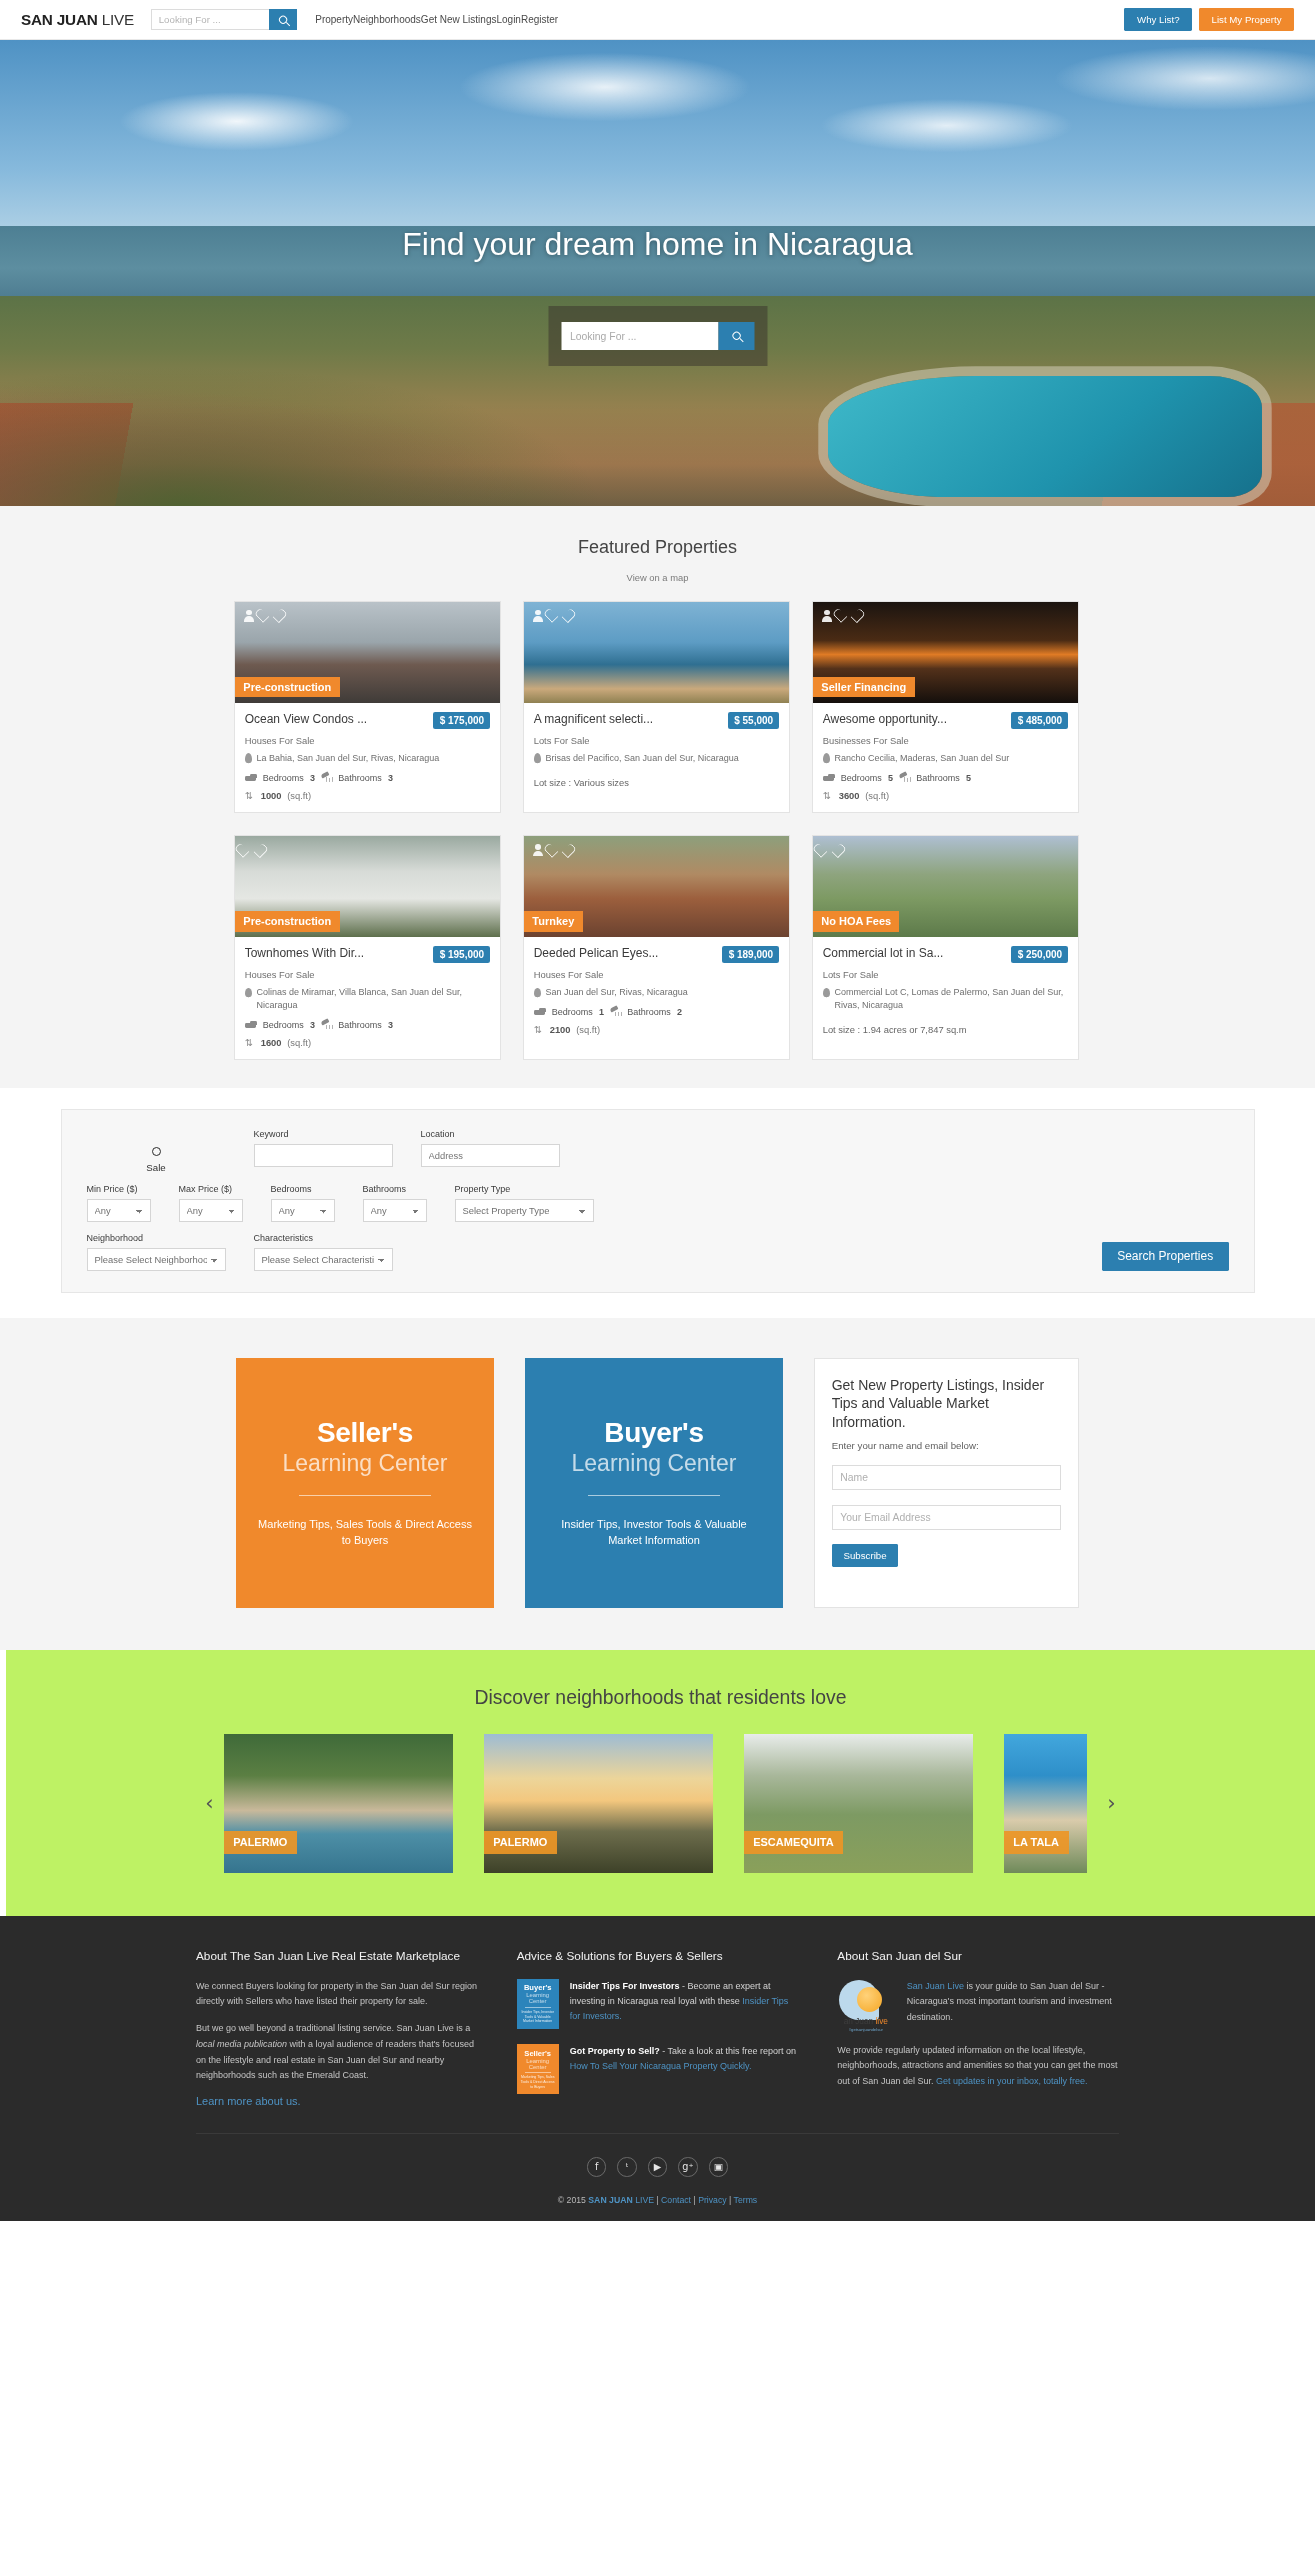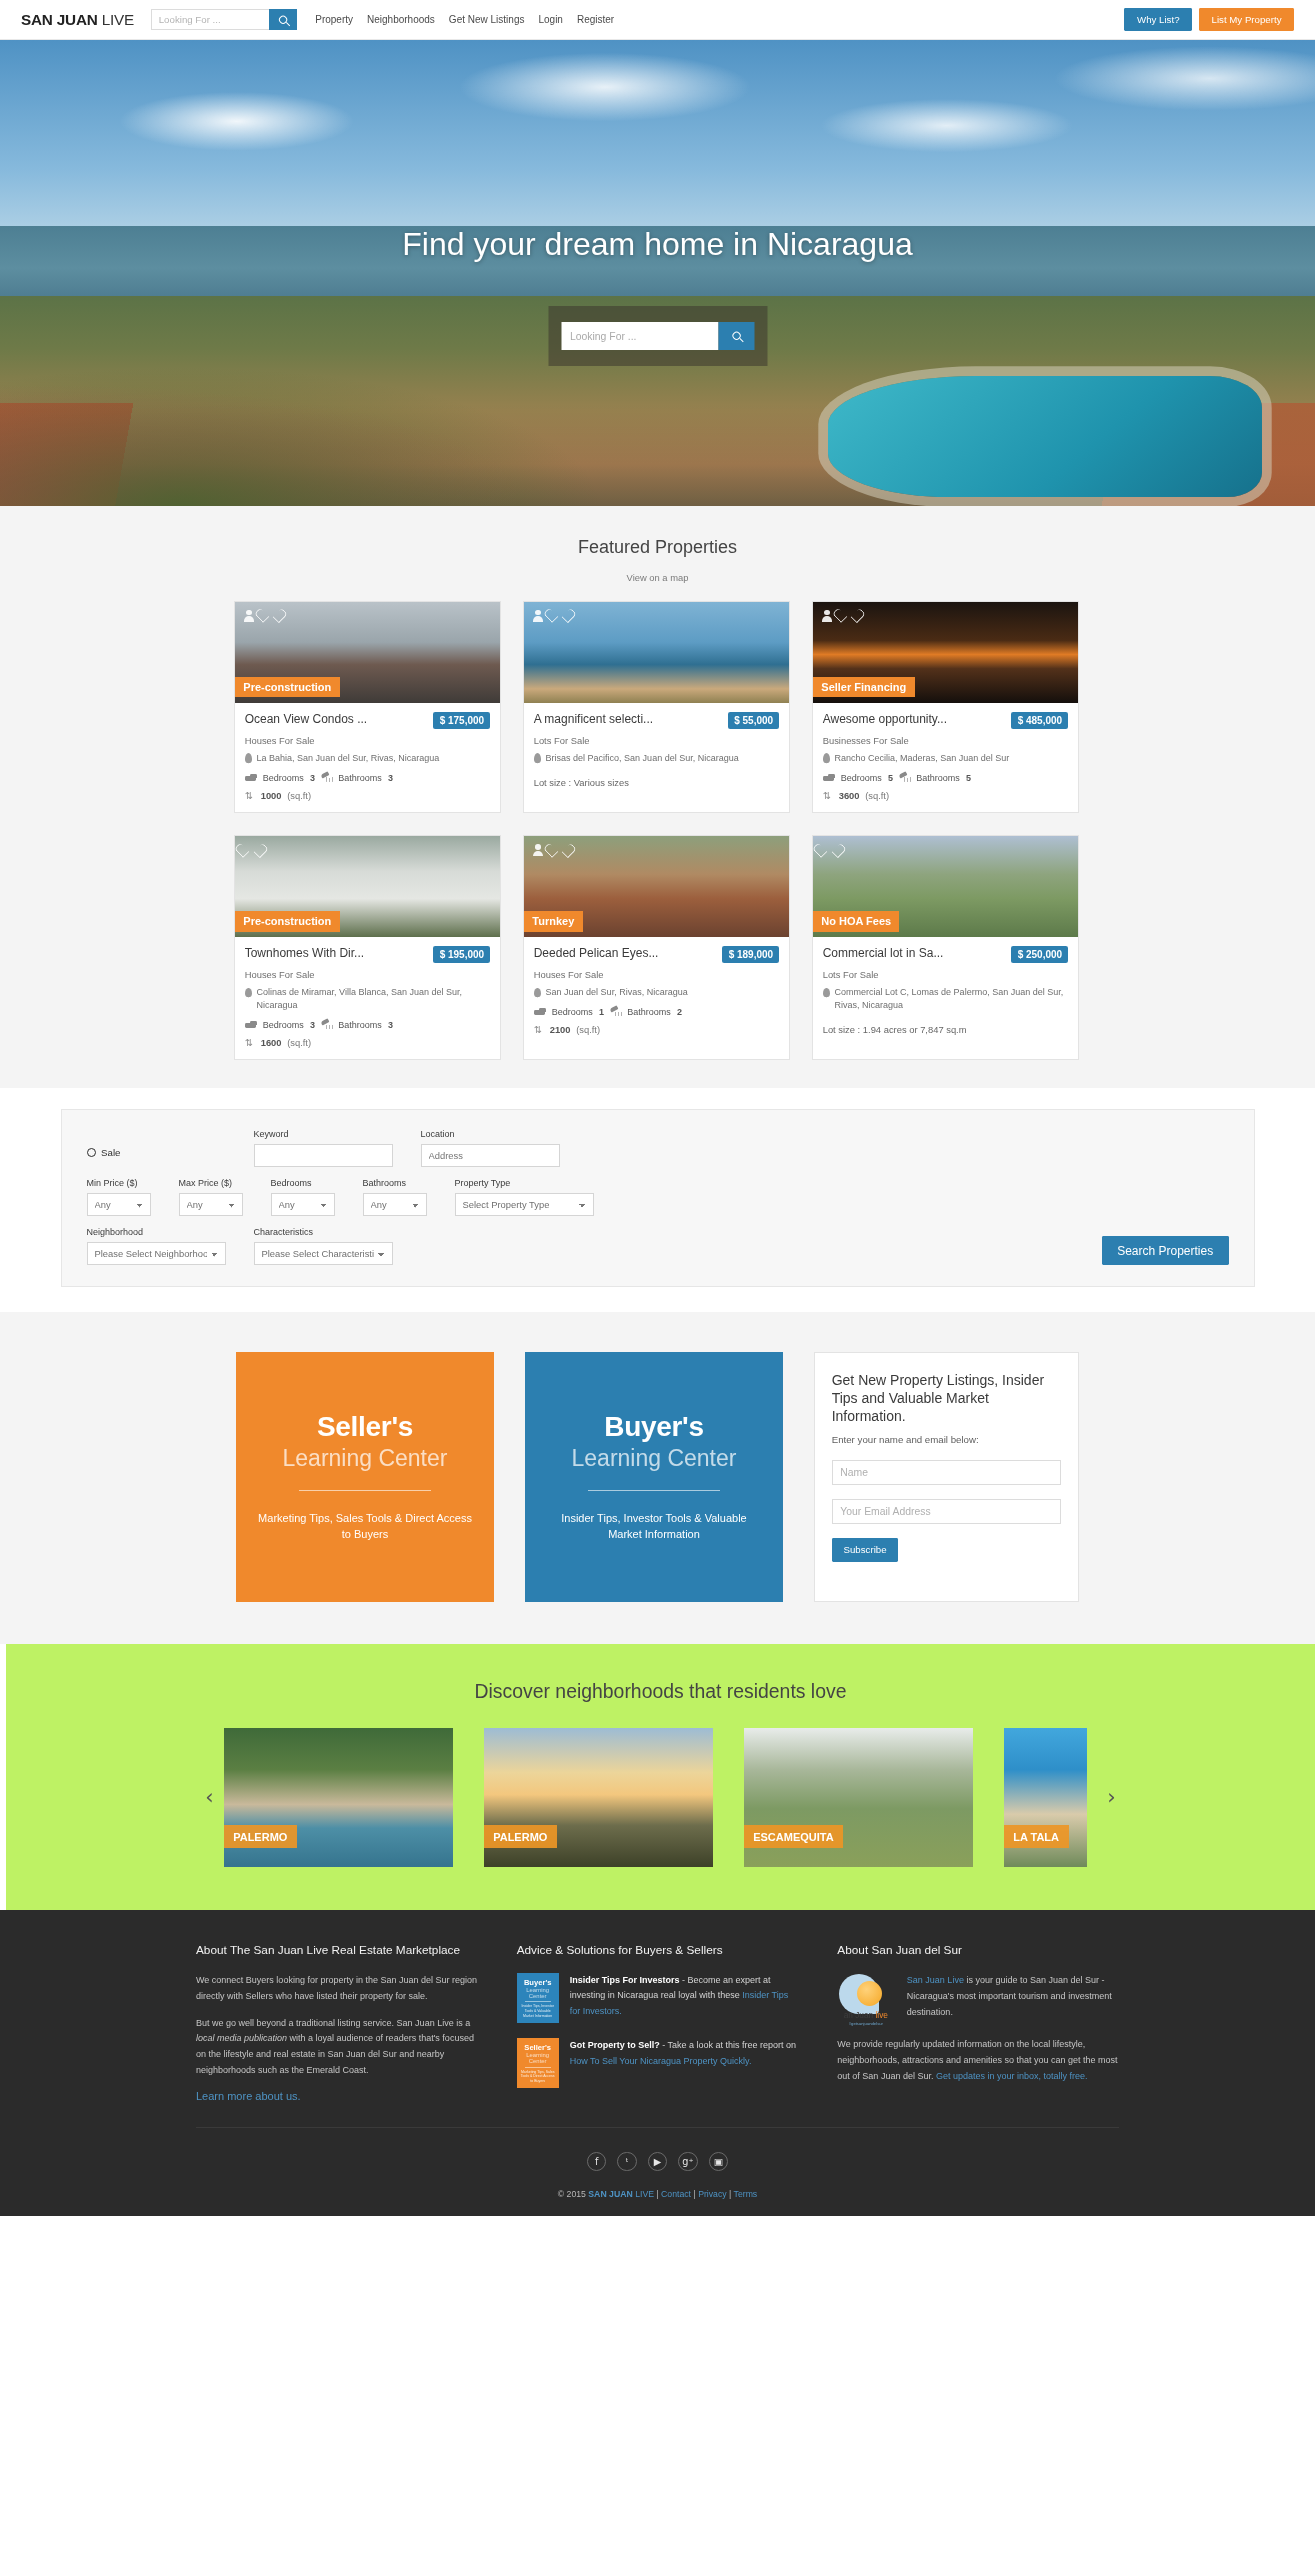--- a/index.html
+++ b/index.html
@@ -54,21 +54,21 @@
     border: 1.4px solid #fff;
     border-radius: 50%;
     position: relative;
     transform: rotate(-45deg);
   }
   .magnifier::after {
     content: ""; position: absolute;
     width: 1.4px; height: 4.9px; background: #fff;
     left: 3.1px; top: 7px;
   }
-  .nav-links { display: flex; align-items: flex-end; gap: 14px; }
+  .nav-links { display: flex; align-items: flex-end; }
   .nav-links a {
     font-size: 10px; color: #4a4a4a; text-decoration: none;
     white-space: nowrap;
   }
   .nav-right { margin-left: auto; display: flex; gap: 7px; align-items: center; }
   .btn-why {
     background: #2c7fb0; color: #fff; border: none;
     font-size: 9.7px; padding: 6.2px 12.5px; cursor: pointer;
     font-family: "Liberation Sans", sans-serif;
     border-radius: 1.4px;
@@ -299,21 +299,21 @@
   .sp-select {
     appearance: none; -webkit-appearance: none;
     padding-right: 18px;
     background-image:
       linear-gradient(45deg, transparent 50%, #777 50%),
       linear-gradient(135deg, #777 50%, transparent 50%);
     background-position: calc(100% - 10.4px) 9.7px, calc(100% - 7px) 9.7px;
     background-size: 3.5px 3.5px, 3.5px 3.5px;
     background-repeat: no-repeat;
   }
-  .radio-wrap { display: flex; align-items: center; gap: 5.6px; margin-top: 18px; }
+  .radio-wrap { display: flex; align-items: center; gap: 5.6px; margin-top: 18px; flex-direction: column; }
   .radio-circle {
     width: 9px; height: 9px; border: 1.4px solid #2b2b2b; border-radius: 50%;
   }
   .radio-label { font-size: 9.7px; color: #2f2f2f; }
   .btn-search {
     background: #2c7fb0; color: #fff; border: none;
     font-size: 12px; padding: 7.6px 15.3px; cursor: pointer;
     font-family: "Liberation Sans", sans-serif;
     border-radius: 1.4px;
   }

